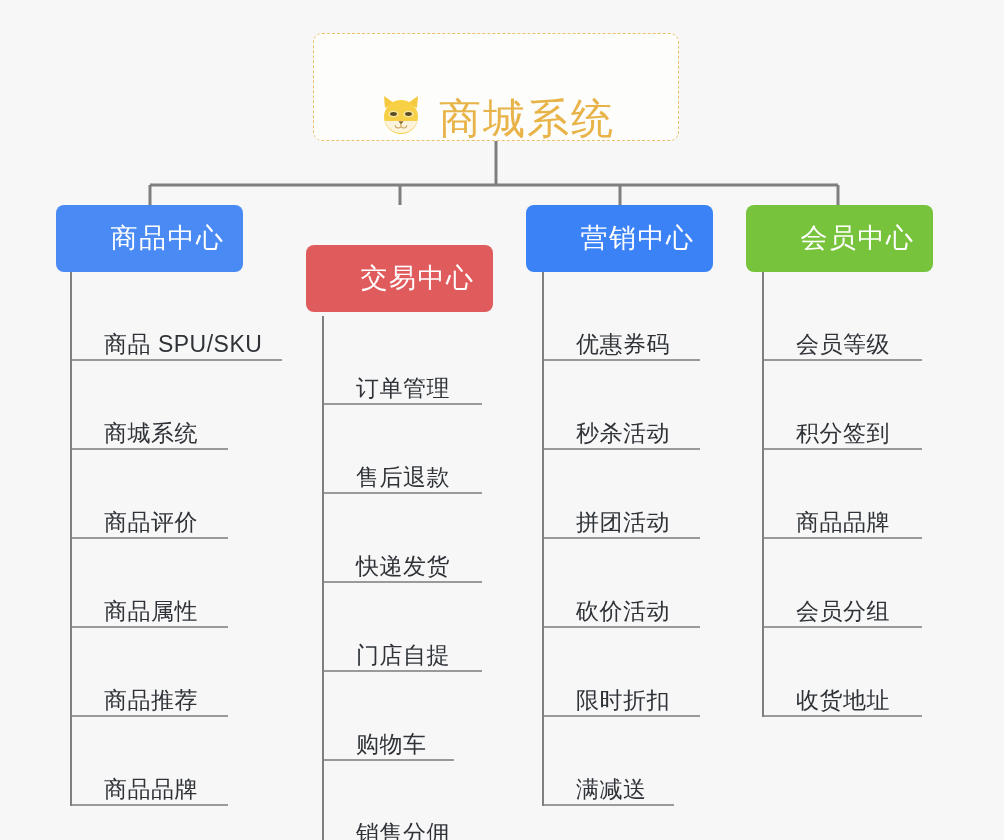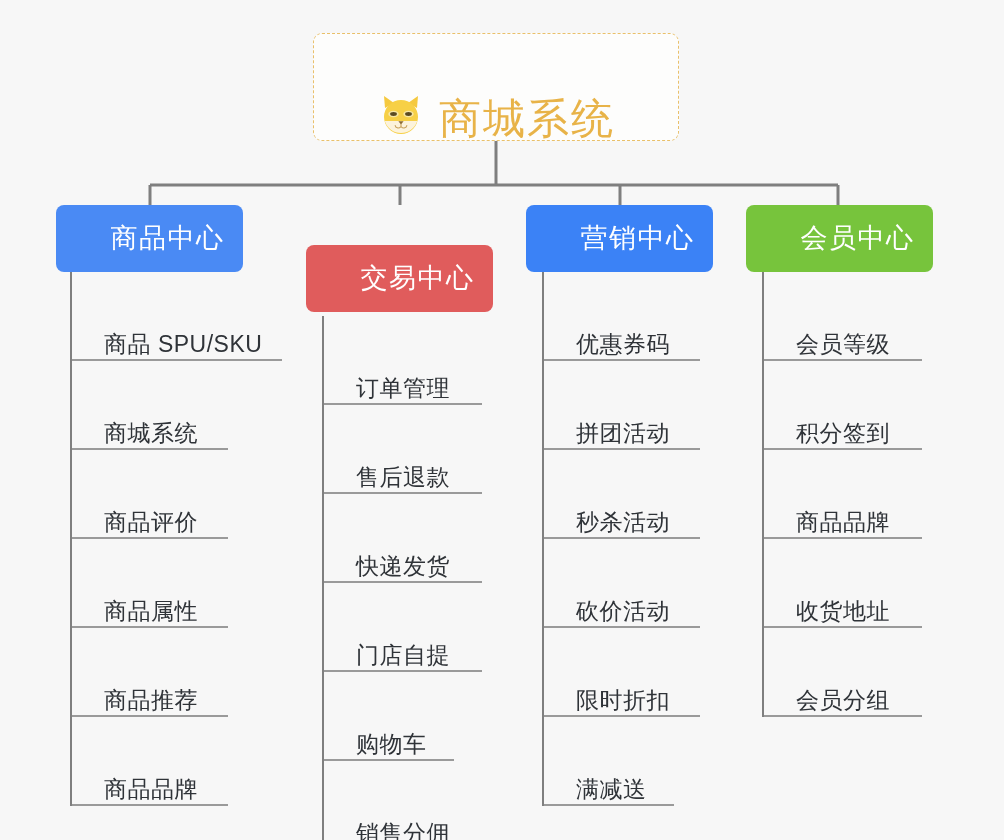--- a/index.html
+++ b/index.html
@@ -255,28 +255,28 @@
         <span class="leaf-rule" style="border-bottom-color: rgb(154, 154, 154);"></span>
       </div>
   </div>
 
   <div class="leaf-list leaf-2" style="border-left-color: rgb(127, 127, 127);">
     <div class="leaf-item">
         <span class="leaf-text">优惠券码</span>
         <span class="leaf-rule" style="border-bottom-color: rgb(154, 154, 154);"></span>
       </div>
     <div class="leaf-item">
+        <span class="leaf-text">秒杀活动</span>
+        <span class="leaf-rule" style="border-bottom-color: rgb(154, 154, 154);"></span>
+      </div>
+    <div class="leaf-item">
         <span class="leaf-text">拼团活动</span>
         <span class="leaf-rule" style="border-bottom-color: rgb(154, 154, 154);"></span>
       </div>
     <div class="leaf-item">
-        <span class="leaf-text">秒杀活动</span>
-        <span class="leaf-rule" style="border-bottom-color: rgb(154, 154, 154);"></span>
-      </div>
-    <div class="leaf-item">
         <span class="leaf-text">砍价活动</span>
         <span class="leaf-rule" style="border-bottom-color: rgb(154, 154, 154);"></span>
       </div>
     <div class="leaf-item">
         <span class="leaf-text">限时折扣</span>
         <span class="leaf-rule" style="border-bottom-color: rgb(154, 154, 154);"></span>
       </div>
     <div class="leaf-item">
         <span class="leaf-text">满减送</span>
         <span class="leaf-rule" style="border-bottom-color: rgb(154, 154, 154);"></span>
@@ -290,22 +290,22 @@
       </div>
     <div class="leaf-item">
         <span class="leaf-text">积分签到</span>
         <span class="leaf-rule" style="border-bottom-color: rgb(154, 154, 154);"></span>
       </div>
     <div class="leaf-item">
         <span class="leaf-text">商品品牌</span>
         <span class="leaf-rule" style="border-bottom-color: rgb(154, 154, 154);"></span>
       </div>
     <div class="leaf-item">
+        <span class="leaf-text">会员分组</span>
+        <span class="leaf-rule" style="border-bottom-color: rgb(154, 154, 154);"></span>
+      </div>
+    <div class="leaf-item">
         <span class="leaf-text">收货地址</span>
         <span class="leaf-rule" style="border-bottom-color: rgb(154, 154, 154);"></span>
       </div>
-    <div class="leaf-item">
-        <span class="leaf-text">会员分组</span>
-        <span class="leaf-rule" style="border-bottom-color: rgb(154, 154, 154);"></span>
-      </div>
   </div>
 
 </div>
 
 </body></html>

